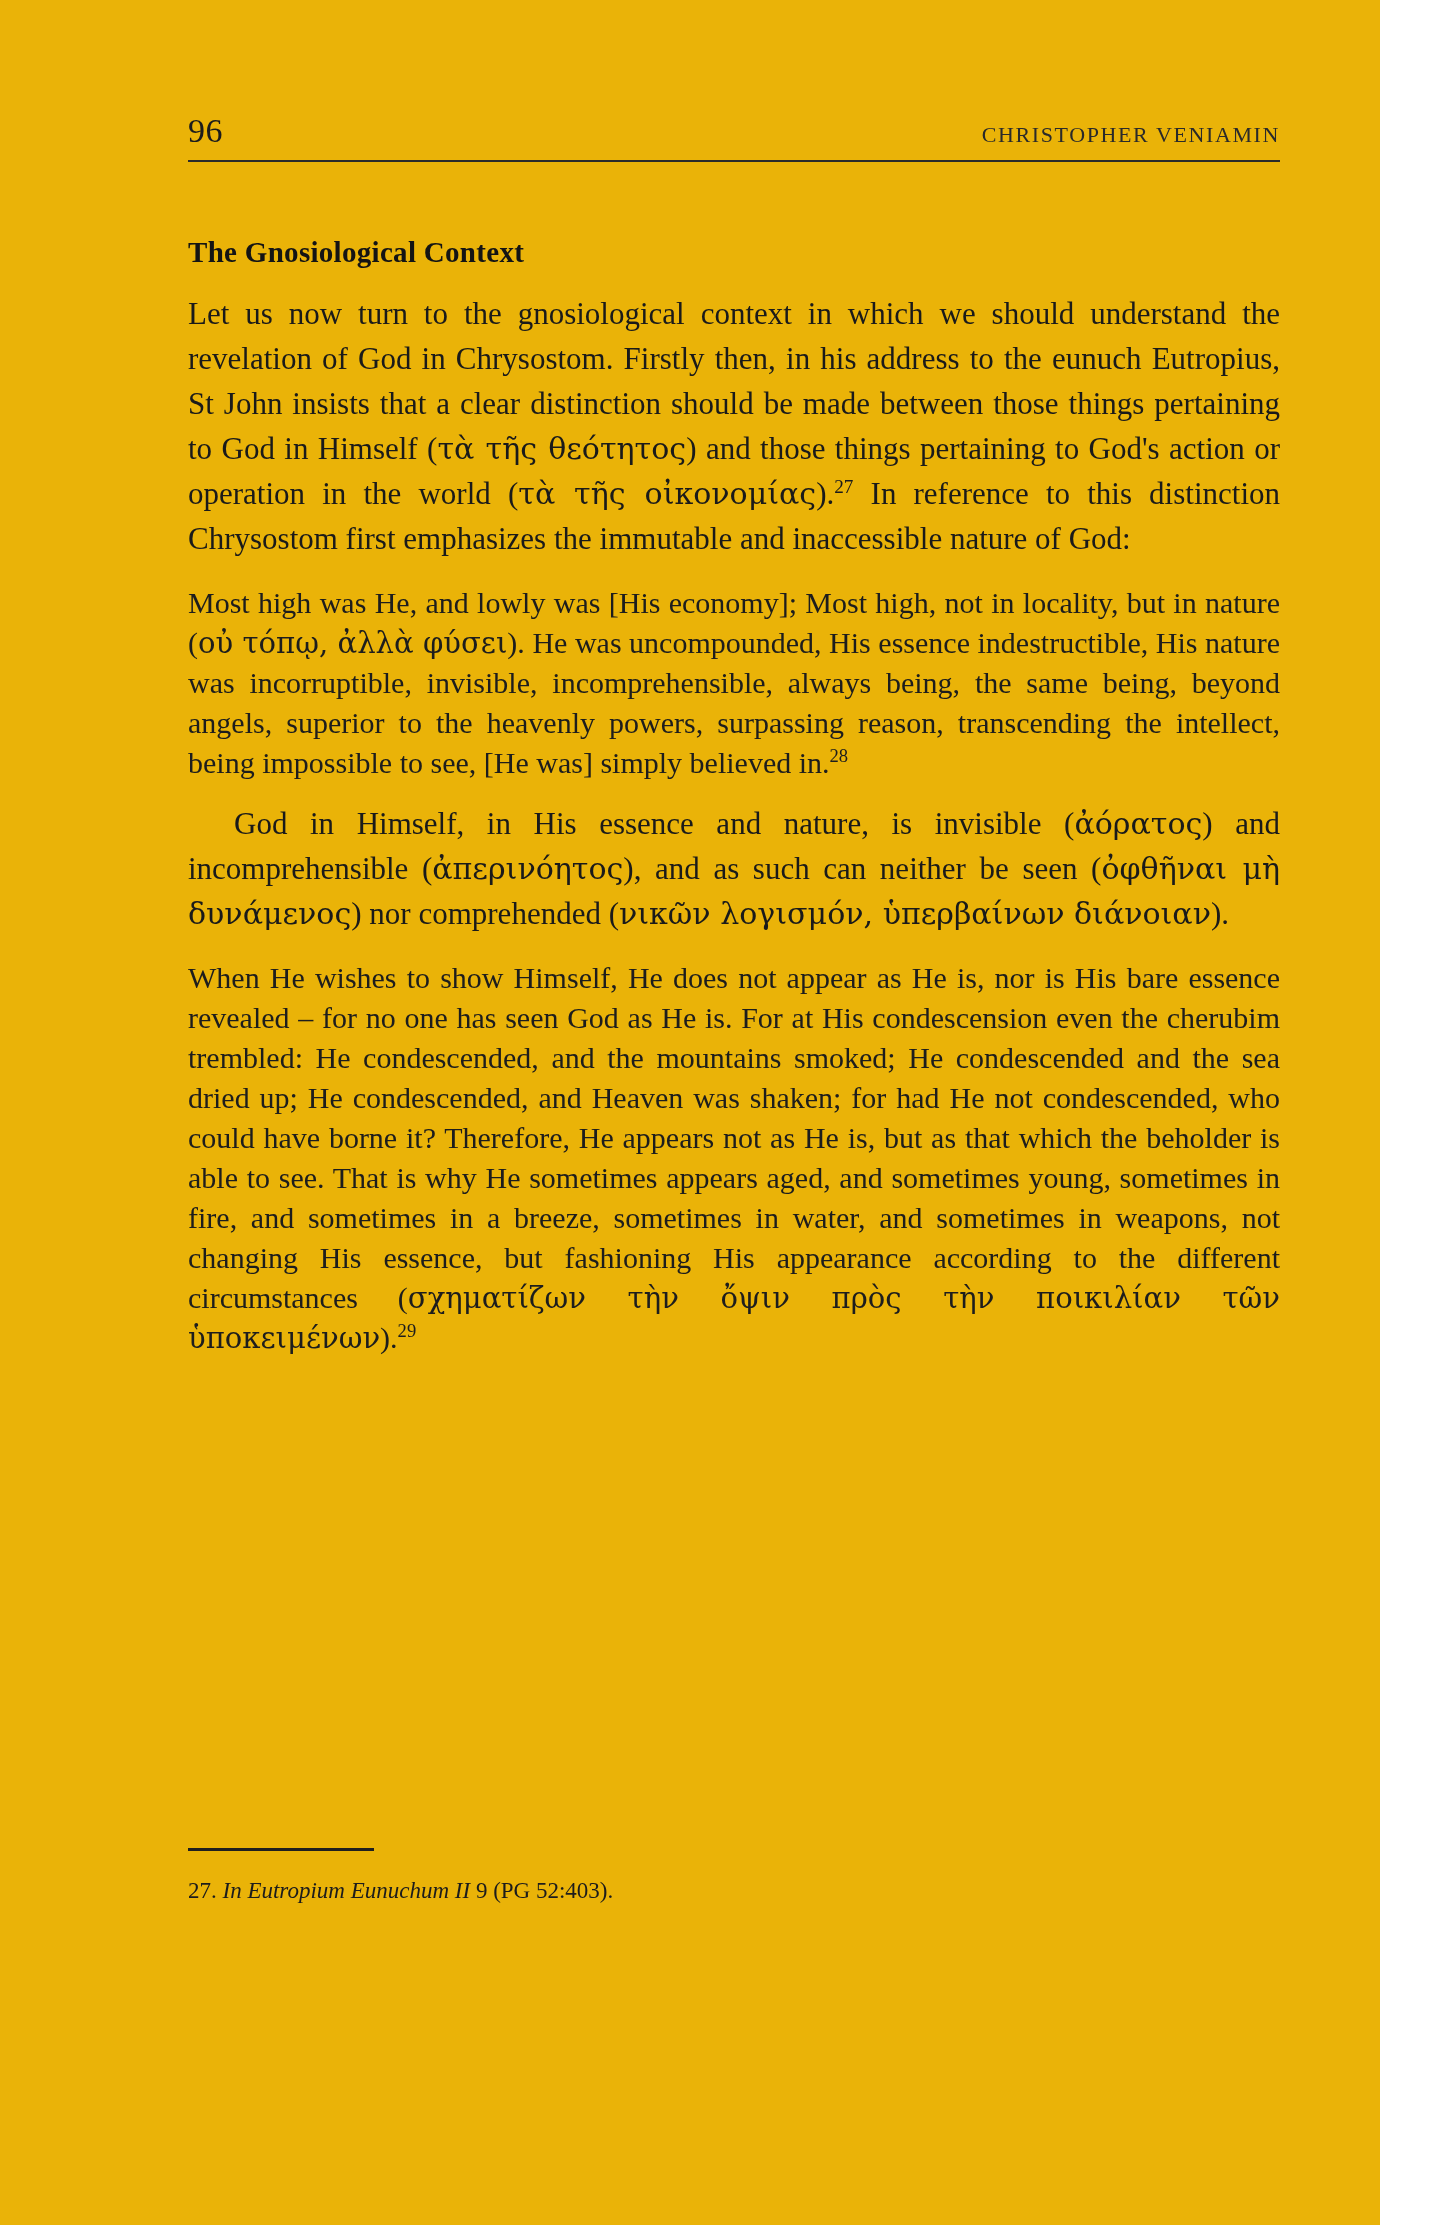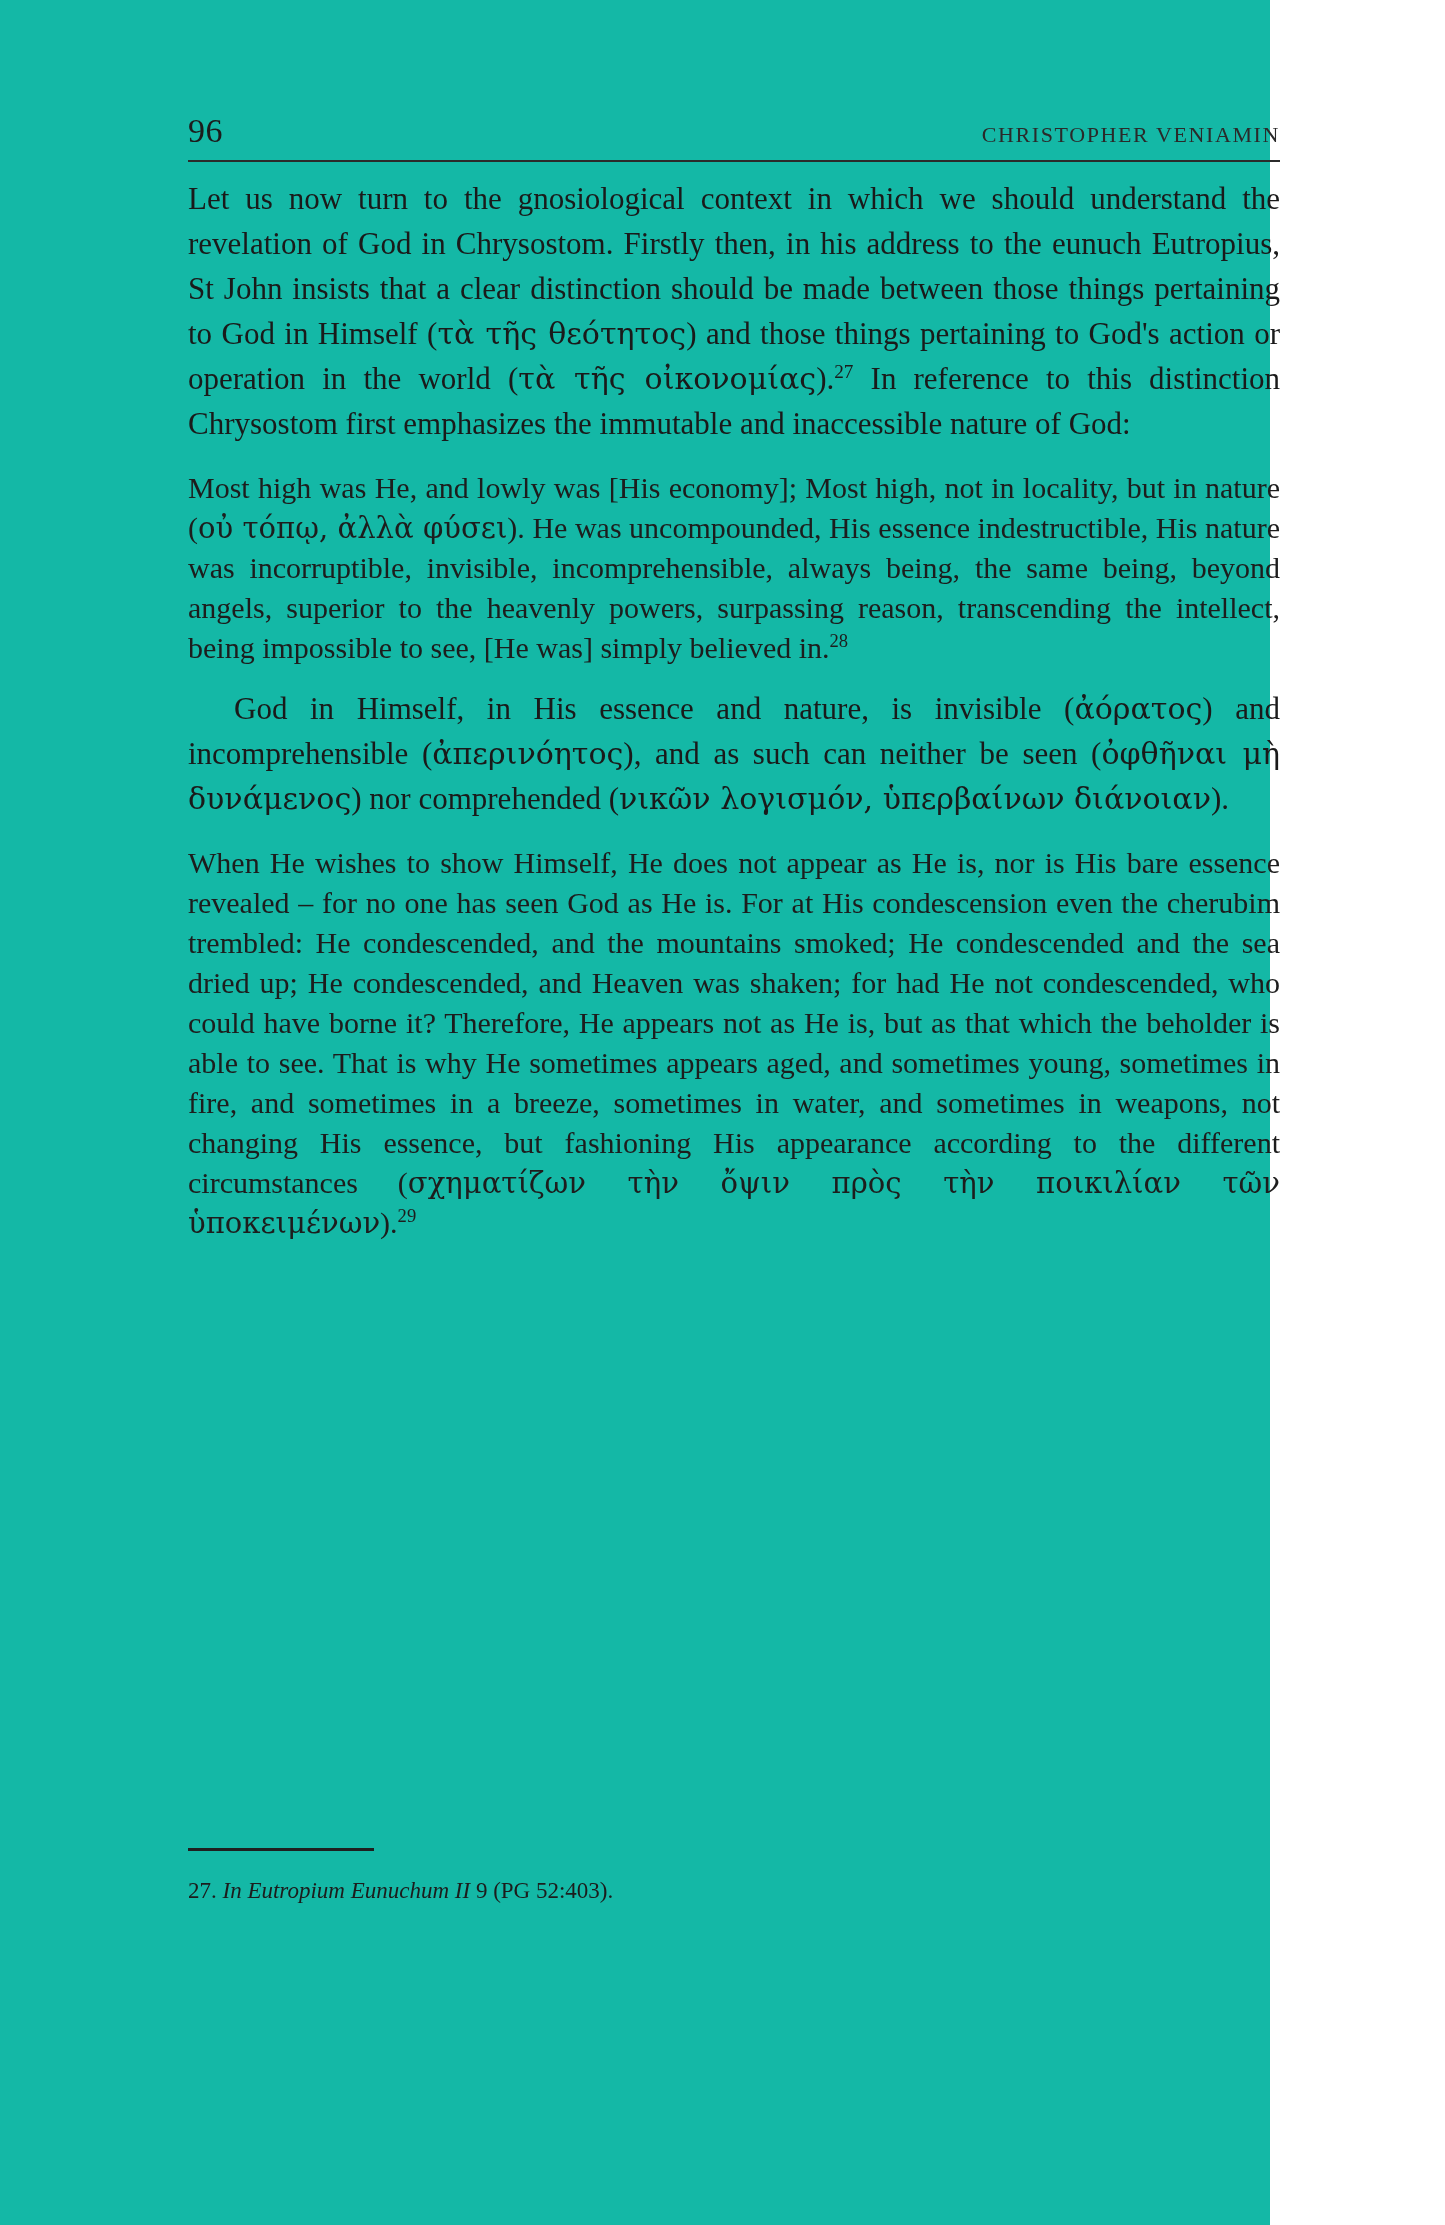--- a/index.html
+++ b/index.html
@@ -9,23 +9,23 @@
   }
   body {
     width: 1445px;
     height: 2225px;
     font-family: "Liberation Serif", serif;
     color: #1a1a1a;
     overflow: hidden;
   }
   .page {
     position: relative;
-    width: 1270px;
+    width: 1380px;
     height: 2225px;
-    background: #14b8a6;
+    background: #eab308;
   }
   .content {
     position: absolute;
     left: 188px;
     top: 112px;
     width: 1092px;
   }
   
   .running-head {
     display: flex;
@@ -111,20 +111,21 @@
 
 <div class="page">
 
   <div class="content">
 
     <div class="running-head">
       <span class="folio">96</span>
       <span class="head-title">CHRISTOPHER VENIAMIN</span>
     </div>
 
+    <h2 class="section-title">The Gnosiological Context</h2>
 
     <p class="body"><span>Let us now turn to the gnosiological context in which we should understand the revelation of God in Chrysostom. Firstly then, in his address to the eunuch Eutropius, St John insists that a clear distinction should be made between those things pertaining to God in Himself (</span><span class="greek">τὰ τῆς θεότητος</span><span>) and those things pertaining to God's action or operation in the world (</span><span class="greek">τὰ τῆς οἰκονομίας</span><span>).</span><sup>27</sup><span> In reference to this distinction Chrysostom first emphasizes the immutable and inaccessible nature of God:</span></p>
 
     <p class="quote"><span>Most high was He, and lowly was [His economy]; Most high, not in locality, but in nature (</span><span class="greek">οὐ τόπῳ, ἀλλὰ φύσει</span><span>). He was uncompounded, His essence indestructible, His nature was incorruptible, invisible, incomprehensible, always being, the same being, beyond angels, superior to the heavenly powers, surpassing reason, transcending the intellect, being impossible to see, [He was] simply believed in.</span><sup>28</sup></p>
 
     <p class="body indent"><span>God in Himself, in His essence and nature, is invisible (</span><span class="greek">ἀόρατος</span><span>) and incomprehensible (</span><span class="greek">ἀπερινόητος</span><span>), and as such can neither be seen (</span><span class="greek">ὀφθῆναι μὴ δυνάμενος</span><span>) nor comprehended (</span><span class="greek">νικῶν λογισμόν, ὑπερβαίνων διάνοιαν</span><span>).</span></p>
 
 
     <p class="quote"><span>When He wishes to show Himself, He does not appear as He is, nor is His bare essence revealed – for no one has seen God as He is. For at His condescension even the cherubim trembled: He condescended, and the mountains smoked; He condescended and the sea dried up; He condescended, and Heaven was shaken; for had He not condescended, who could have borne it? Therefore, He appears not as He is, but as that which the beholder is able to see. That is why He sometimes appears aged, and sometimes young, sometimes in fire, and sometimes in a breeze, sometimes in water, and sometimes in weapons, not changing His essence, but fashioning His appearance according to the different circumstances (</span><span class="greek">σχηματίζων τὴν ὄψιν πρὸς τὴν ποικιλίαν τῶν ὑποκειμένων</span><span>).</span><sup>29</sup></p>
 

